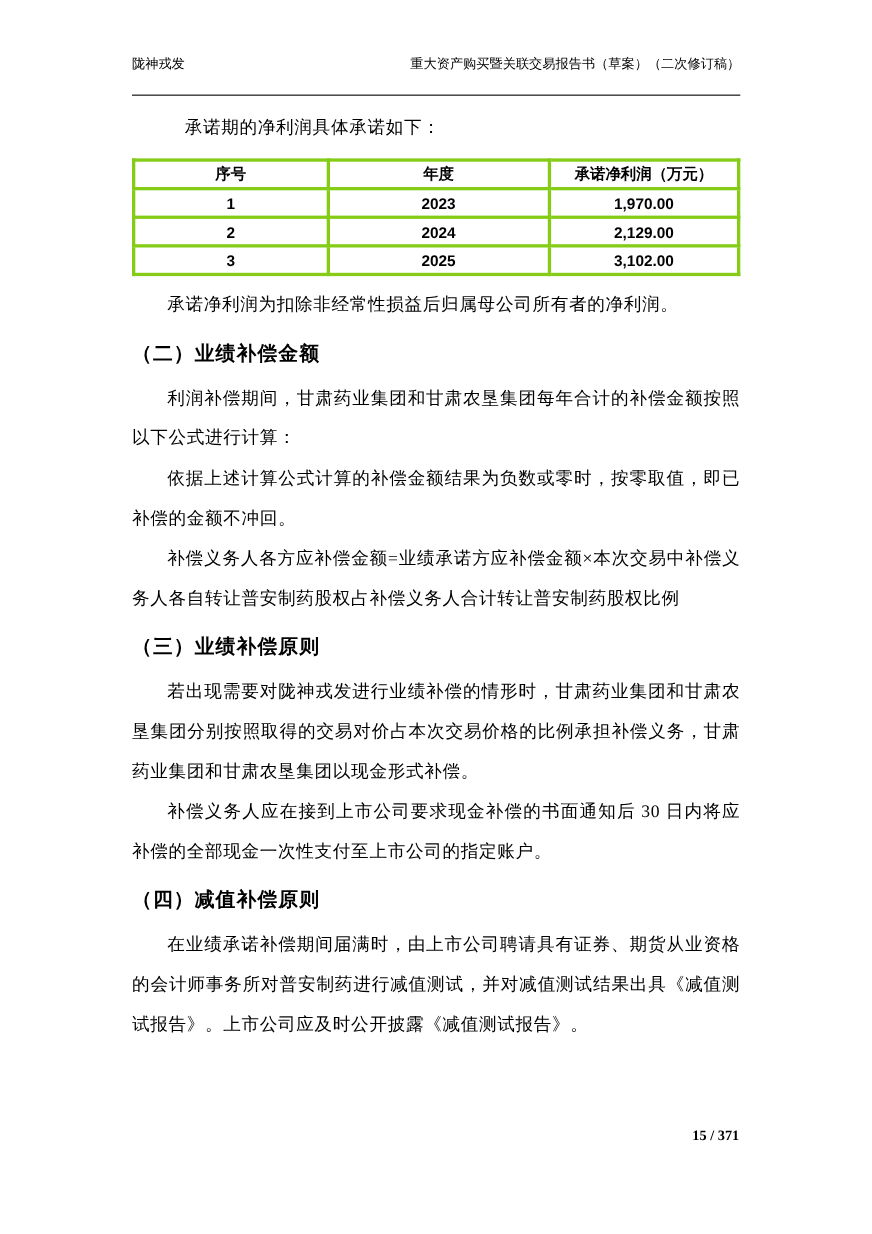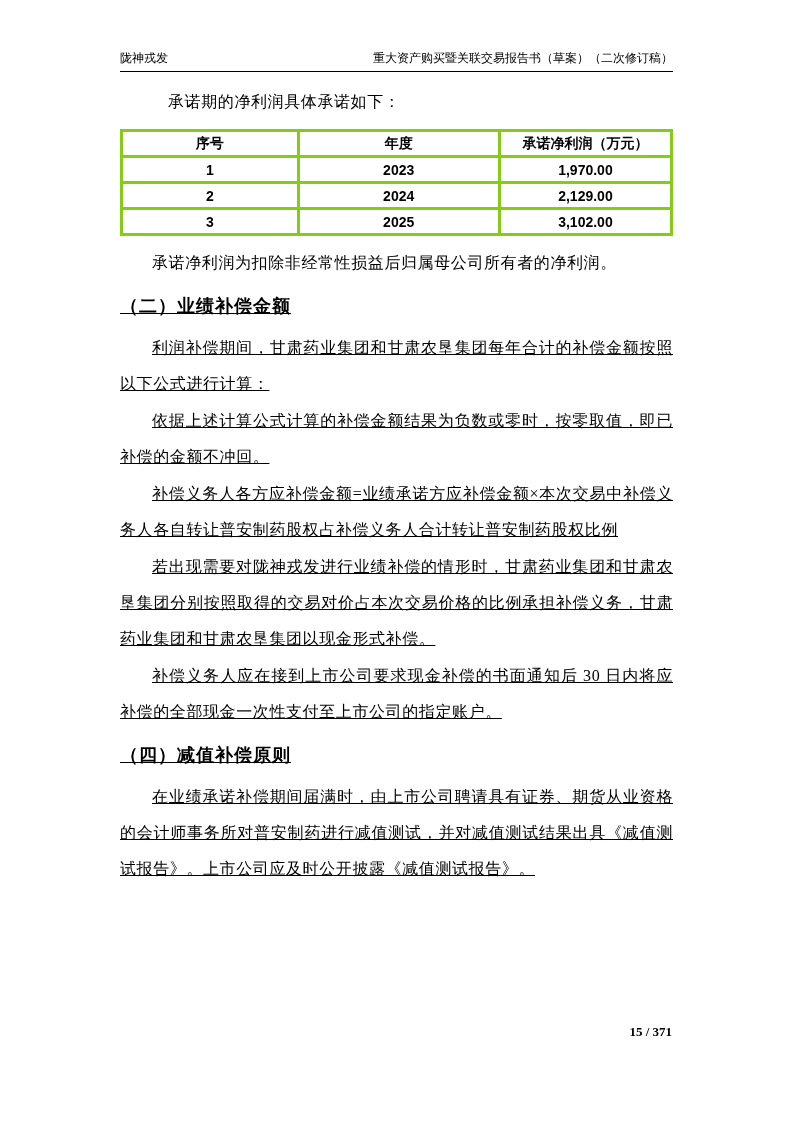--- a/index.html
+++ b/index.html
@@ -22,21 +22,21 @@
     padding: 50px 120px 0 120px;
     position: relative;
   }
   
   .doc-header {
     display: flex;
     justify-content: space-between;
     align-items: flex-end;
     font-size: 12px;
     line-height: 16px;
-    padding-bottom: 5px;
+    padding-bottom: 20px;
     border-bottom: 1.5px solid #000000;
   }
   
   p.body {
     font-size: 16px;
     line-height: 36px;
     letter-spacing: 0.6px;
     text-align: justify;
     text-indent: 2em;
     margin: 1px 0 0 0;
@@ -46,21 +46,21 @@
   p.note   { margin-top: 9px; }
   
   h2.sec-heading {
     font-family: "Liberation Sans", "DejaVu Sans", sans-serif;
     font-size: 18px;
     font-weight: bold;
     line-height: 26px;
     margin: 12px 0 11px 0;
     letter-spacing: 1px;
   }
-  section { margin: 0; text-decoration: underline; }
+  section { margin: 0; }
   
   table.commit-table {
     width: 100%;
     border-collapse: collapse;
     margin-top: 9px;
     font-family: "Liberation Sans", "DejaVu Sans", sans-serif;
     font-weight: bold;
     font-size: 14px;
     text-align: center;
     border: 2px solid #000000;
@@ -132,20 +132,21 @@
   <p class="body note">承诺净利润为扣除非经常性损益后归属母公司所有者的净利润。</p>
 
   <section>
     <h2 class="sec-heading">（二）业绩补偿金额</h2>
     <p class="body">利润补偿期间，甘肃药业集团和甘肃农垦集团每年合计的补偿金额按照以下公式进行计算：</p>
     <p class="body">依据上述计算公式计算的补偿金额结果为负数或零时，按零取值，即已补偿的金额不冲回。</p>
     <p class="body">补偿义务人各方应补偿金额=业绩承诺方应补偿金额×本次交易中补偿义务人各自转让普安制药股权占补偿义务人合计转让普安制药股权比例</p>
   </section>
 
   <section>
+    <h2 class="sec-heading">（三）业绩补偿原则</h2>
     <p class="body">若出现需要对陇神戎发进行业绩补偿的情形时，甘肃药业集团和甘肃农垦集团分别按照取得的交易对价占本次交易价格的比例承担补偿义务，甘肃药业集团和甘肃农垦集团以现金形式补偿。</p>
     <p class="body">补偿义务人应在接到上市公司要求现金补偿的书面通知后 30 日内将应补偿的全部现金一次性支付至上市公司的指定账户。</p>
   </section>
 
   <section>
     <h2 class="sec-heading">（四）减值补偿原则</h2>
     <p class="body">在业绩承诺补偿期间届满时，由上市公司聘请具有证券、期货从业资格的会计师事务所对普安制药进行减值测试，并对减值测试结果出具《减值测试报告》。上市公司应及时公开披露《减值测试报告》。</p>
   </section>
 
   <div class="page-number">15 / 371</div>

